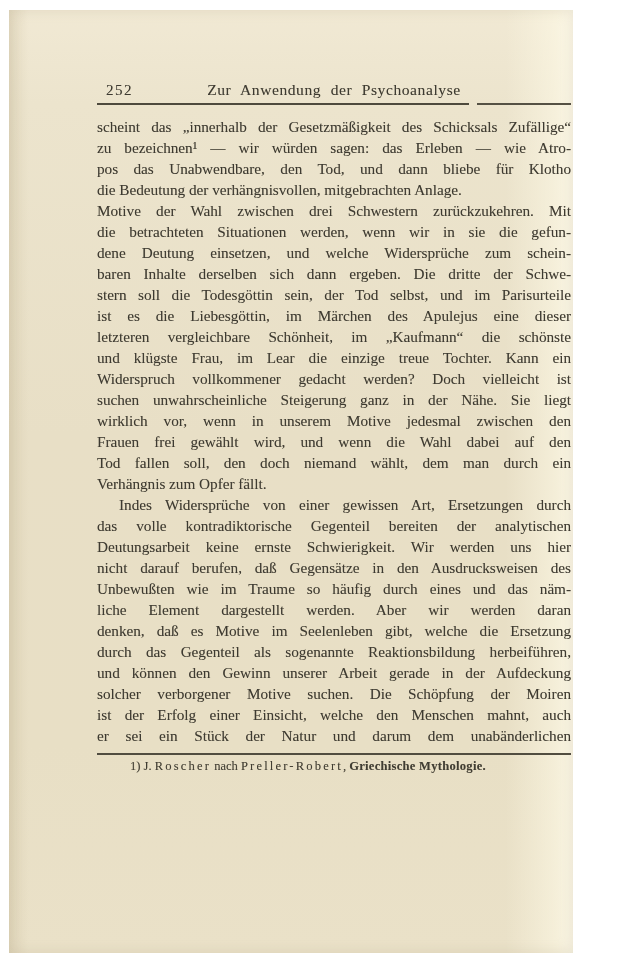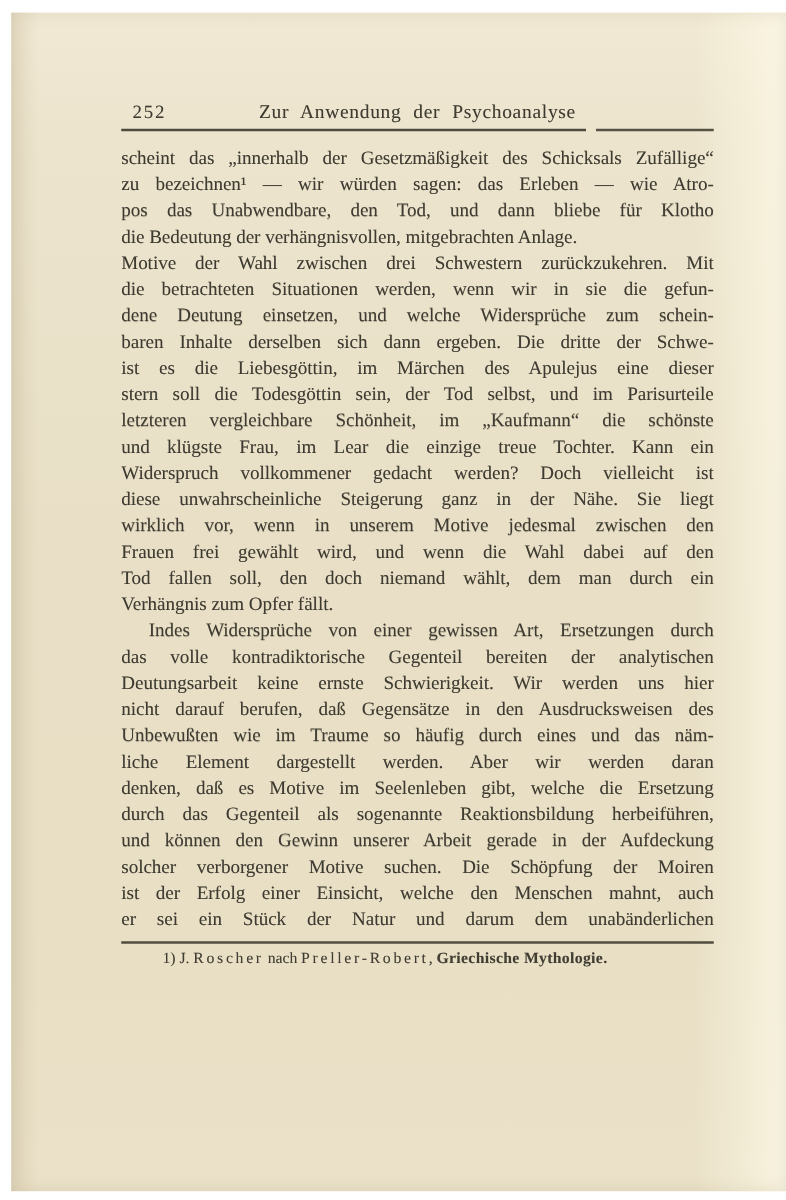--- a/index.html
+++ b/index.html
@@ -4,21 +4,21 @@
 <style>
   html, body {
     margin: 0; padding: 0;
     width: 629px; height: 960px;
     background: #ffffff;
     overflow: hidden;
   }
   .page {
     position: absolute;
     left: 9px; top: 10px;
-    width: 620px; height: 943px;
+    width: 564px; height: 943px;
     background:
       linear-gradient(90deg, rgba(197,184,152,.30) 0, rgba(197,184,152,0) 3.5%,
                       rgba(255,255,255,0) 88%, rgba(255,251,232,.55) 97%, rgba(255,252,238,.75) 100%),
       linear-gradient(180deg, #f1e9d4 0, #ece4cd 10%, #e8dfc6 45%, #e8dfc5 78%, #eae1c8 100%);
     box-shadow: inset 0 0 14px rgba(150,135,100,.18);
   }
   .content {
     position: absolute;
     left: 88px; top: 70px;
     width: 474px;
@@ -84,26 +84,26 @@
 
     <div class="body-text">
         <div class="line">scheint das „innerhalb der Gesetzmäßigkeit des Schicksals Zufällige“</div>
         <div class="line">zu bezeichnen¹ — wir würden sagen: das Erleben — wie Atro-</div>
         <div class="line">pos das Unabwendbare, den Tod, und dann bliebe für Klotho</div>
         <div class="line last">die Bedeutung der verhängnisvollen, mitgebrachten Anlage.</div>
         <div class="line">Motive der Wahl zwischen drei Schwestern zurückzukehren. Mit</div>
         <div class="line">die betrachteten Situationen werden, wenn wir in sie die gefun-</div>
         <div class="line">dene Deutung einsetzen, und welche Widersprüche zum schein-</div>
         <div class="line">baren Inhalte derselben sich dann ergeben. Die dritte der Schwe-</div>
+        <div class="line">stern soll die Todesgöttin sein, der Tod selbst, und im Parisurteile</div>
         <div class="line">ist es die Liebesgöttin, im Märchen des Apulejus eine dieser</div>
-        <div class="line">stern soll die Todesgöttin sein, der Tod selbst, und im Parisurteile</div>
         <div class="line">letzteren vergleichbare Schönheit, im „Kaufmann“ die schönste</div>
         <div class="line">und klügste Frau, im Lear die einzige treue Tochter. Kann ein</div>
         <div class="line">Widerspruch vollkommener gedacht werden? Doch vielleicht ist</div>
-        <div class="line">diese unwahrscheinliche Steigerung ganz in der Nähe. Sie liegt</div>
+        <div class="line">suchen unwahrscheinliche Steigerung ganz in der Nähe. Sie liegt</div>
         <div class="line">wirklich vor, wenn in unserem Motive jedesmal zwischen den</div>
         <div class="line">Frauen frei gewählt wird, und wenn die Wahl dabei auf den</div>
         <div class="line">Tod fallen soll, den doch niemand wählt, dem man durch ein</div>
         <div class="line last">Verhängnis zum Opfer fällt.</div>
         <div class="line indent">Indes Widersprüche von einer gewissen Art, Ersetzungen durch</div>
         <div class="line">das volle kontradiktorische Gegenteil bereiten der analytischen</div>
         <div class="line">Deutungsarbeit keine ernste Schwierigkeit. Wir werden uns hier</div>
         <div class="line">nicht darauf berufen, daß Gegensätze in den Ausdrucksweisen des</div>
         <div class="line">Unbewußten wie im Traume so häufig durch eines und das näm-</div>
         <div class="line">liche Element dargestellt werden. Aber wir werden daran</div>

